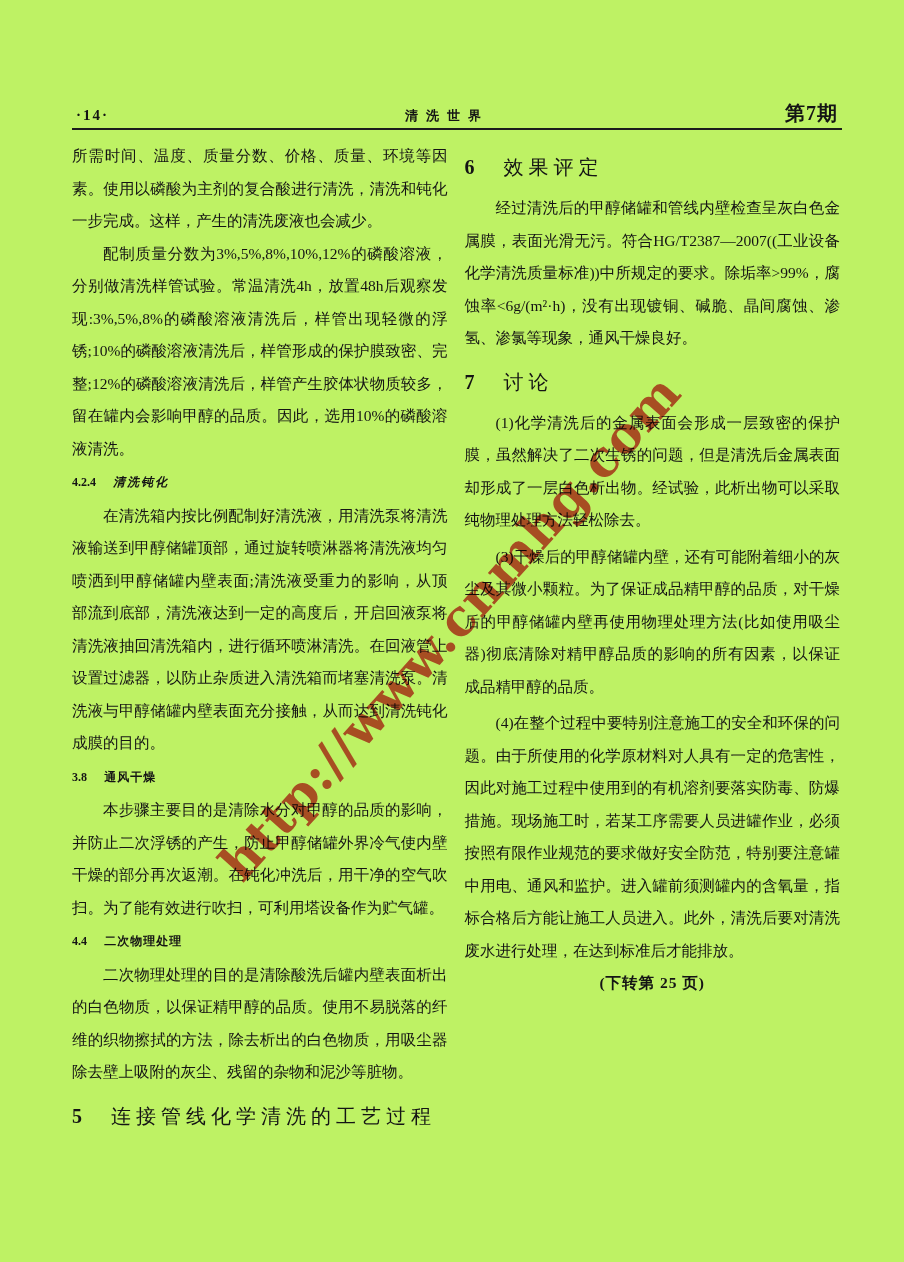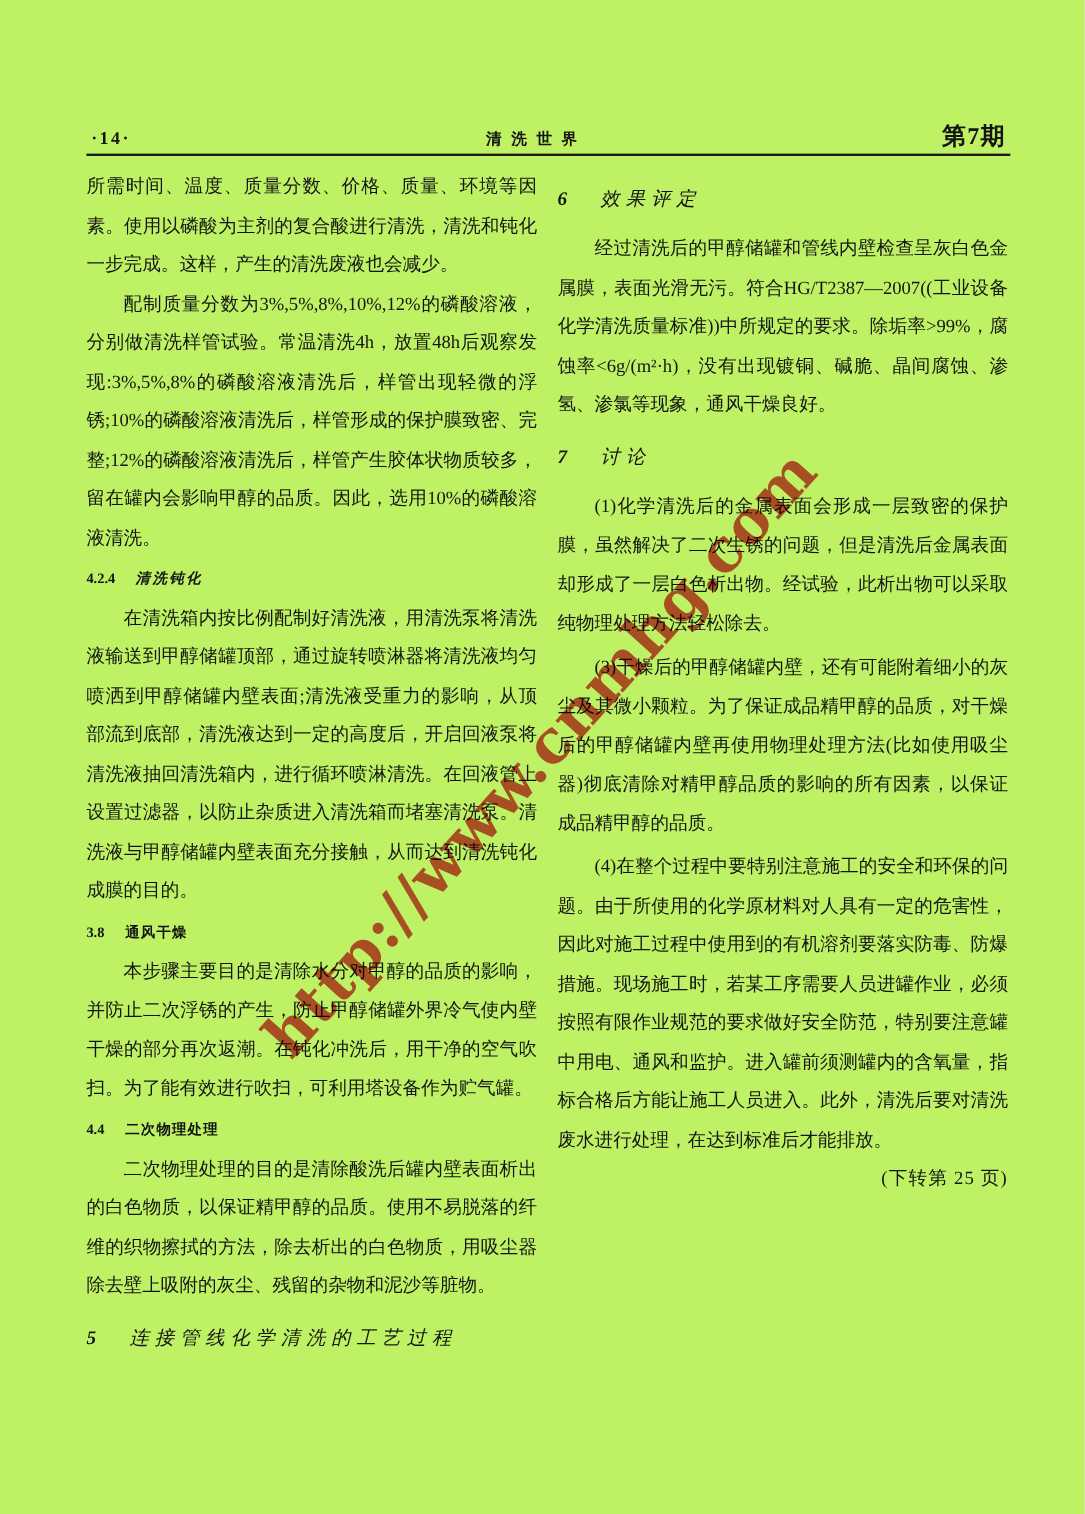--- a/index.html
+++ b/index.html
@@ -40,25 +40,25 @@
   p.indent{text-indent:2em;}
   p.item{text-indent:2em;margin-top:4px;}
   
   .subhead{font-weight:bold;font-size:12px;line-height:32.5px;margin:1px 0;}
   .subhead .num{margin-right:14px;}
   .subhead.kai .title{font-style:italic;letter-spacing:2px;}
   .subhead.hei{font-family:"Liberation Sans", sans-serif;}
   .subhead.hei .num{font-family:"Liberation Serif", serif;}
   .subhead.hei .title{letter-spacing:1px;}
   
-  .bighead{font-size:16px;line-height:30px;margin:12px 0 10px;font-weight:normal;font-style:italic;}
+  .bighead{font-size:20px;line-height:30px;margin:12px 0 10px;font-weight:normal;}
   .bighead .num{font-weight:bold;margin-right:24px;}
   .bighead .title{letter-spacing:5px;}
   
-  .continued{text-align:right;font-weight:normal;margin-top:10px;letter-spacing:1px;}
+  .continued{text-align:center;font-weight:bold;margin-top:10px;letter-spacing:1px;}
   
   .watermark{
     position:absolute;
     left:120px;top:598px;width:660px;
     text-align:center;
     transform:rotate(-48deg);
     transform-origin:center;
     font-family:"DejaVu Serif", serif;
     font-size:50px;font-weight:bold;
     letter-spacing:1px;

